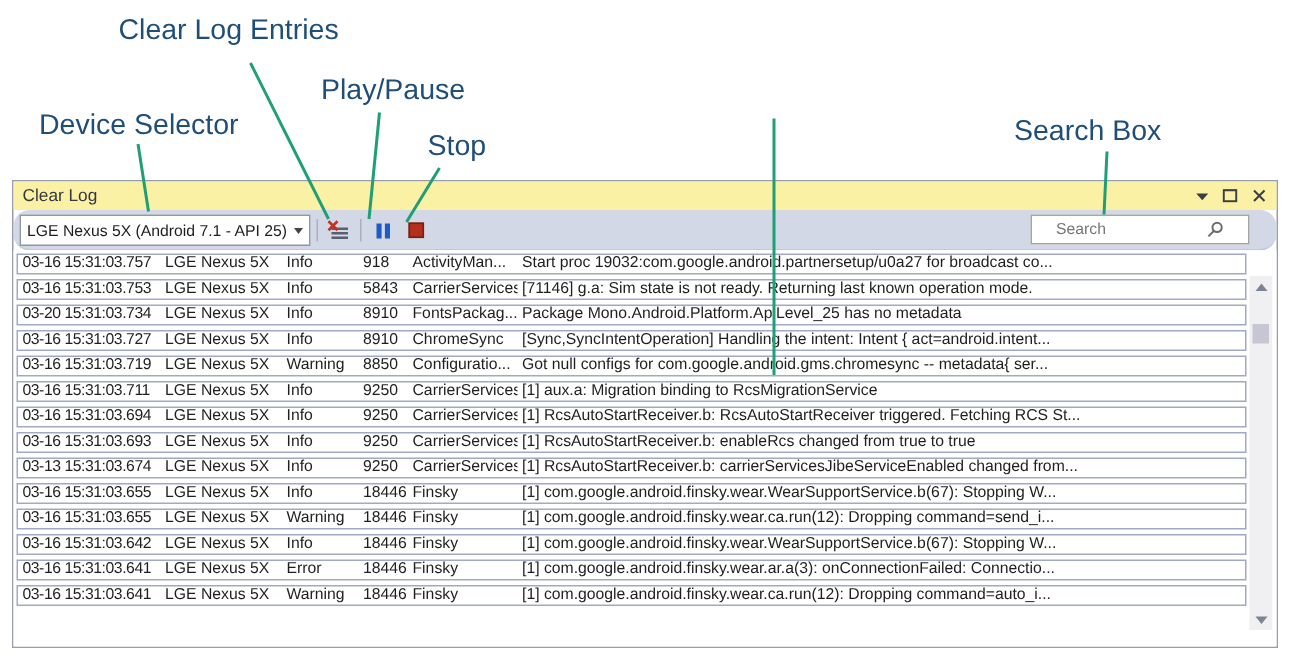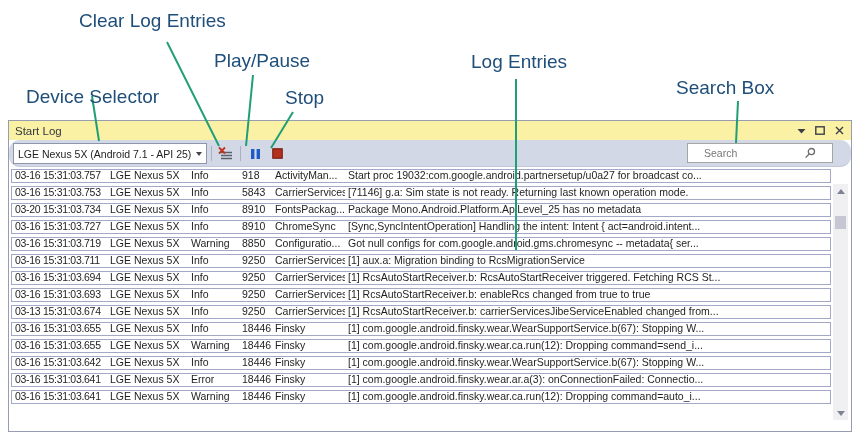--- a/index.html
+++ b/index.html
@@ -5,21 +5,21 @@
   * { margin:0; padding:0; box-sizing:border-box; }
   html,body { width:860px; height:440px; background:#fff; overflow:hidden;
               font-family:"Liberation Sans","DejaVu Sans",sans-serif; }
   .canvas { position:relative; width:860px; height:440px; background:#fff; }
 
   
   .ann-label { position:absolute; color:#1F4E79; font-size:19px; white-space:nowrap; z-index:12; }
   #ann-clear  { left:79px;  top:10px; }
   #ann-play   { left:214px; top:50px; }
   #ann-stop   { left:285px; top:87px; }
-  #ann-device { left:26px;  top:86px; }
+  #ann-device { left:26px;  top:73px; }
   #ann-log    { left:471px; top:51px; }
   #ann-search { left:676px; top:77px; }
   #overlay { position:absolute; left:0; top:0; width:860px; height:440px; z-index:11; pointer-events:none; }
 
   
   .window { position:absolute; left:8px; top:120px; width:844px; height:312px;
             border:1px solid #989CB0; background:#fff; display:flex; flex-direction:column; }
   .titlebar { height:19px; background:#FBF1A5; display:flex; align-items:center;
               padding:0 6px; flex:0 0 19px; }
   .titlebar .title { font-size:11.5px; color:#33373F; }
@@ -77,36 +77,35 @@
 </style>
 </head>
 <body>
 
 <div class="canvas">
 
   <div id="ann-clear" class="ann-label">Clear Log Entries</div>
   <div id="ann-play" class="ann-label">Play/Pause</div>
   <div id="ann-stop" class="ann-label">Stop</div>
   <div id="ann-device" class="ann-label">Device Selector</div>
-  <div id="ann-log" class="ann-label">Log Entries</div>
   <div id="ann-search" class="ann-label">Search Box</div>
 
   <svg id="overlay">
     <line x1="92" y1="96" x2="99" y2="141" stroke="#1F9E77" stroke-width="2"></line>
     <line x1="167" y1="42" x2="219" y2="146" stroke="#1F9E77" stroke-width="2"></line>
     <line x1="253" y1="75" x2="246" y2="146" stroke="#1F9E77" stroke-width="2"></line>
     <line x1="293" y1="112" x2="271" y2="148" stroke="#1F9E77" stroke-width="2"></line>
     <line x1="516" y1="79" x2="516" y2="250" stroke="#1F9E77" stroke-width="2"></line>
     <line x1="738" y1="101" x2="736" y2="143" stroke="#1F9E77" stroke-width="2"></line>
   </svg>
 
   <div class="window">
 
     <div class="titlebar">
-      <span class="title">Start Log</span>
+      <span class="title">Clear Log</span>
       <span class="tb-buttons">
         <span class="tb-btn">
           <svg width="9" height="6" viewBox="0 0 9 6">
               <path d="M0.5 1 L8.5 1 L4.5 5.5 Z" fill="#3A3E48"></path>
             </svg>
         </span>
         <span class="tb-btn">
           <svg width="10" height="9" viewBox="0 0 10 9">
               <rect x="0.8" y="0.8" width="8.4" height="7.4" fill="none" stroke="#3A3E48" stroke-width="1.4"></rect>
             </svg>

